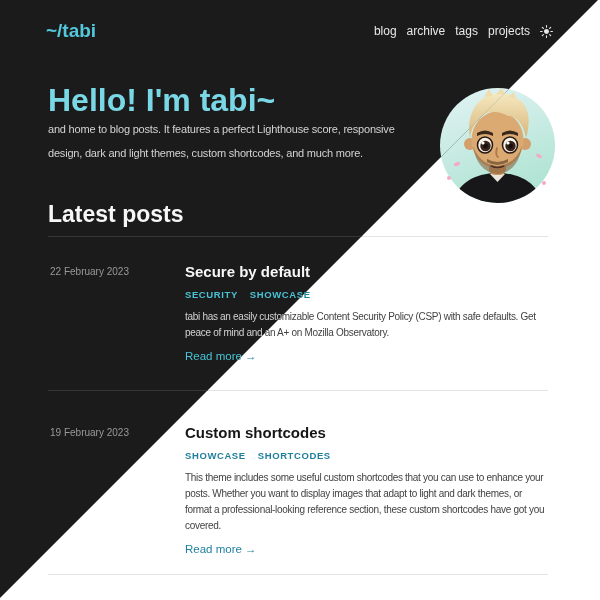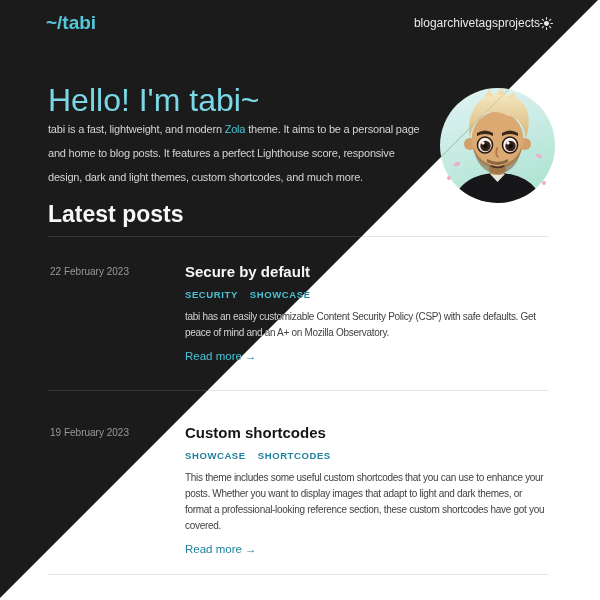--- a/index.html
+++ b/index.html
@@ -21,27 +21,27 @@
   .layer.dark{
     background:var(--dark-bg,#1b1b1b);
     --text:#d3d3d3; --heading:#f7f7f7; --muted:#999999;
     --accent:var(--accent-dark,#49c3d5);
     --hr:#363636; --navtext:#e8e8e8;
     --logo:var(--logo-dark,#54c8da);
     --hero:var(--hero-dark,#7ad8e6);
     clip-path:polygon(0 0,598px 0,0 598px);
   }
   
-  .topbar{position:absolute;left:46px;right:47px;top:12px;height:24px;}
+  .topbar{position:absolute;left:46px;right:47px;top:20px;height:24px;}
   .logo{position:absolute;left:0;top:0;font-size:19px;font-weight:700;color:var(--logo);text-decoration:none;cursor:pointer;}
-  .nav{position:absolute;right:0;top:4px;display:flex;align-items:center;font-size:12px;color:var(--navtext);}
+  .nav{position:absolute;right:0;top:4px;display:flex;align-items:center;gap:10px;font-size:12px;color:var(--navtext);}
   .nav a{color:var(--navtext);text-decoration:none;cursor:pointer;}
   .sun{display:flex;align-items:center;color:var(--navtext);cursor:pointer;}
   
-  .hero-title{position:absolute;left:48px;top:83px;margin:0;font-size:32px;line-height:34px;font-weight:400;color:var(--hero);}
+  .hero-title{position:absolute;left:48px;top:83px;margin:0;font-size:32px;line-height:34px;font-weight:700;color:var(--hero);}
   .intro{position:absolute;left:48px;top:117px;margin:0;font-size:11px;line-height:24px;letter-spacing:-0.2px;color:var(--text);}
   .intro .iline{display:block;white-space:nowrap;}
   .intro a{color:var(--accent);text-decoration:none;cursor:pointer;}
   .avatar{position:absolute;left:440px;top:88px;width:115px;height:115px;}
   
   .section-title{position:absolute;left:48px;top:200px;margin:0;font-size:23px;line-height:28px;font-weight:700;color:var(--heading);}
   .hr{position:absolute;left:48px;right:52px;height:0;border-top:1px solid var(--hr);}
   .hr1{top:236px}.hr2{top:390px}.hr3{top:574px}
   .post{position:absolute;left:50px;right:52px;}
   .post1{top:262px}.post2{top:423px}
@@ -198,21 +198,20 @@
                 <line x1="17.7" y1="6.3" x2="19.8" y2="4.2"></line>
             </g>
           </svg>
         </span>
       </nav>
     </header>
 
     <h1 class="hero-title">Hello! I'm tabi~</h1>
 
     <p class="intro">
-      <span class="iline"><span>tabi is a fast, lightweight, and modern </span><a>Zola</a><span> theme. It aims to be a personal page</span></span>
       <span class="iline">and home to blog posts. It features a perfect Lighthouse score, responsive</span>
       <span class="iline">design, dark and light themes, custom shortcodes, and much more.</span>
     </p>
 
     <div class="avatar">
       <svg width="115" height="115" viewBox="0 0 115 115" style="overflow:visible">
         <defs>
           <linearGradient id="bgG" x1="0" y1="0" x2="0.35" y2="1">
             <stop offset="0" stop-color="#e3f3f5"></stop>
               <stop offset="1" stop-color="#b0e4d3"></stop>

